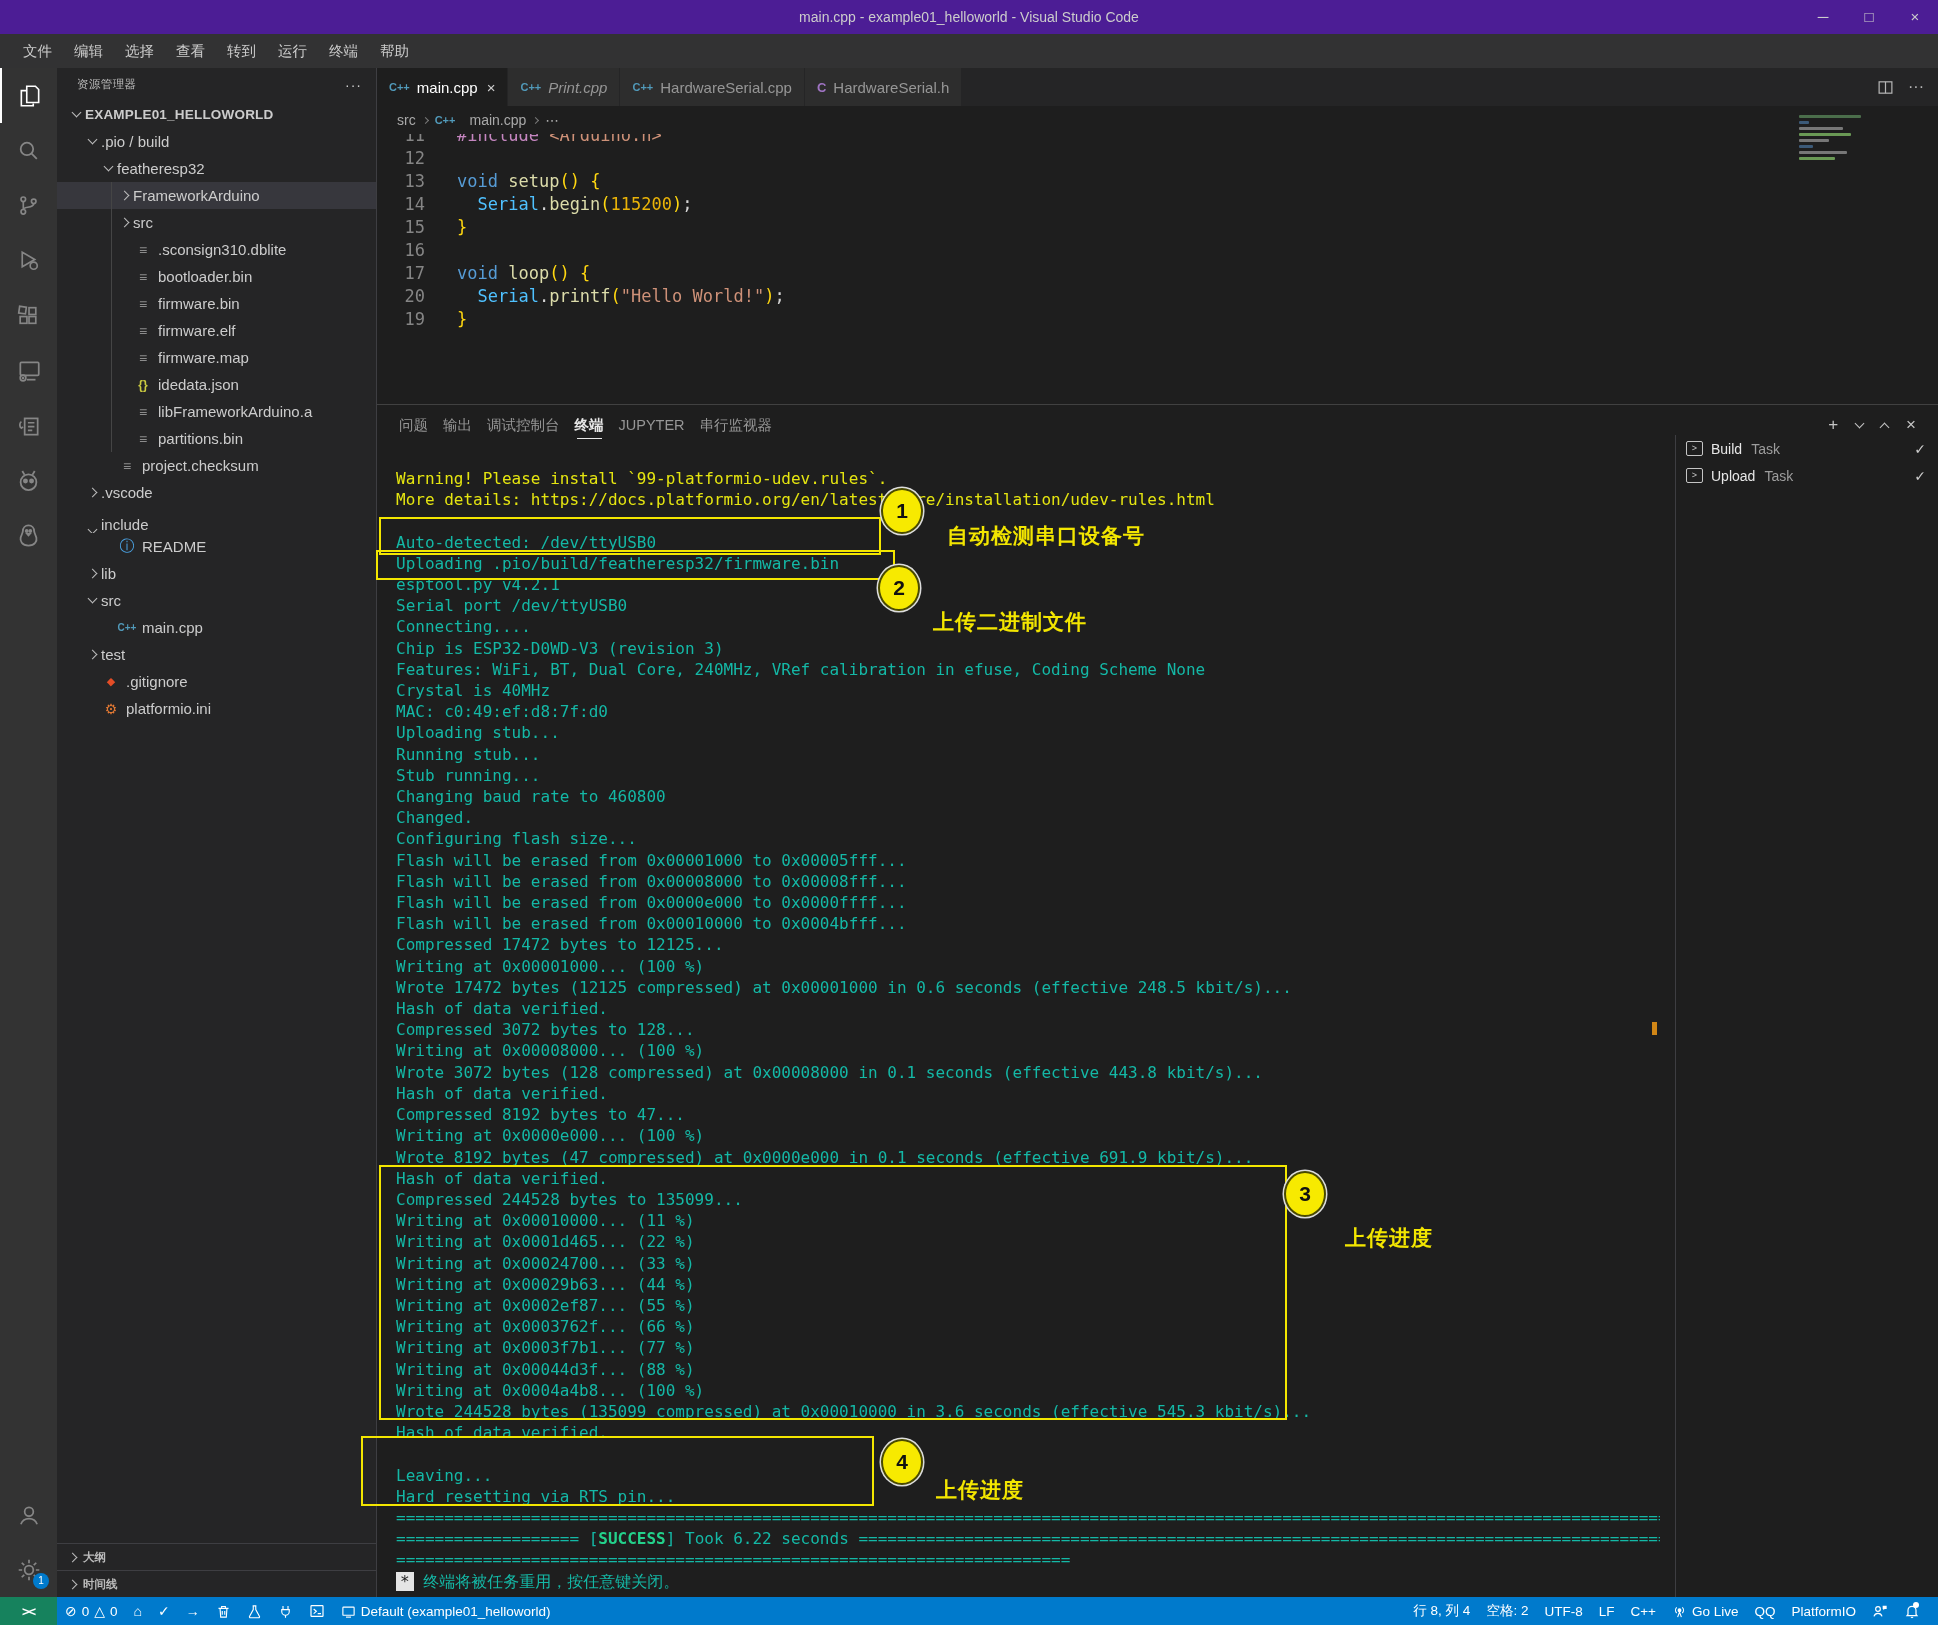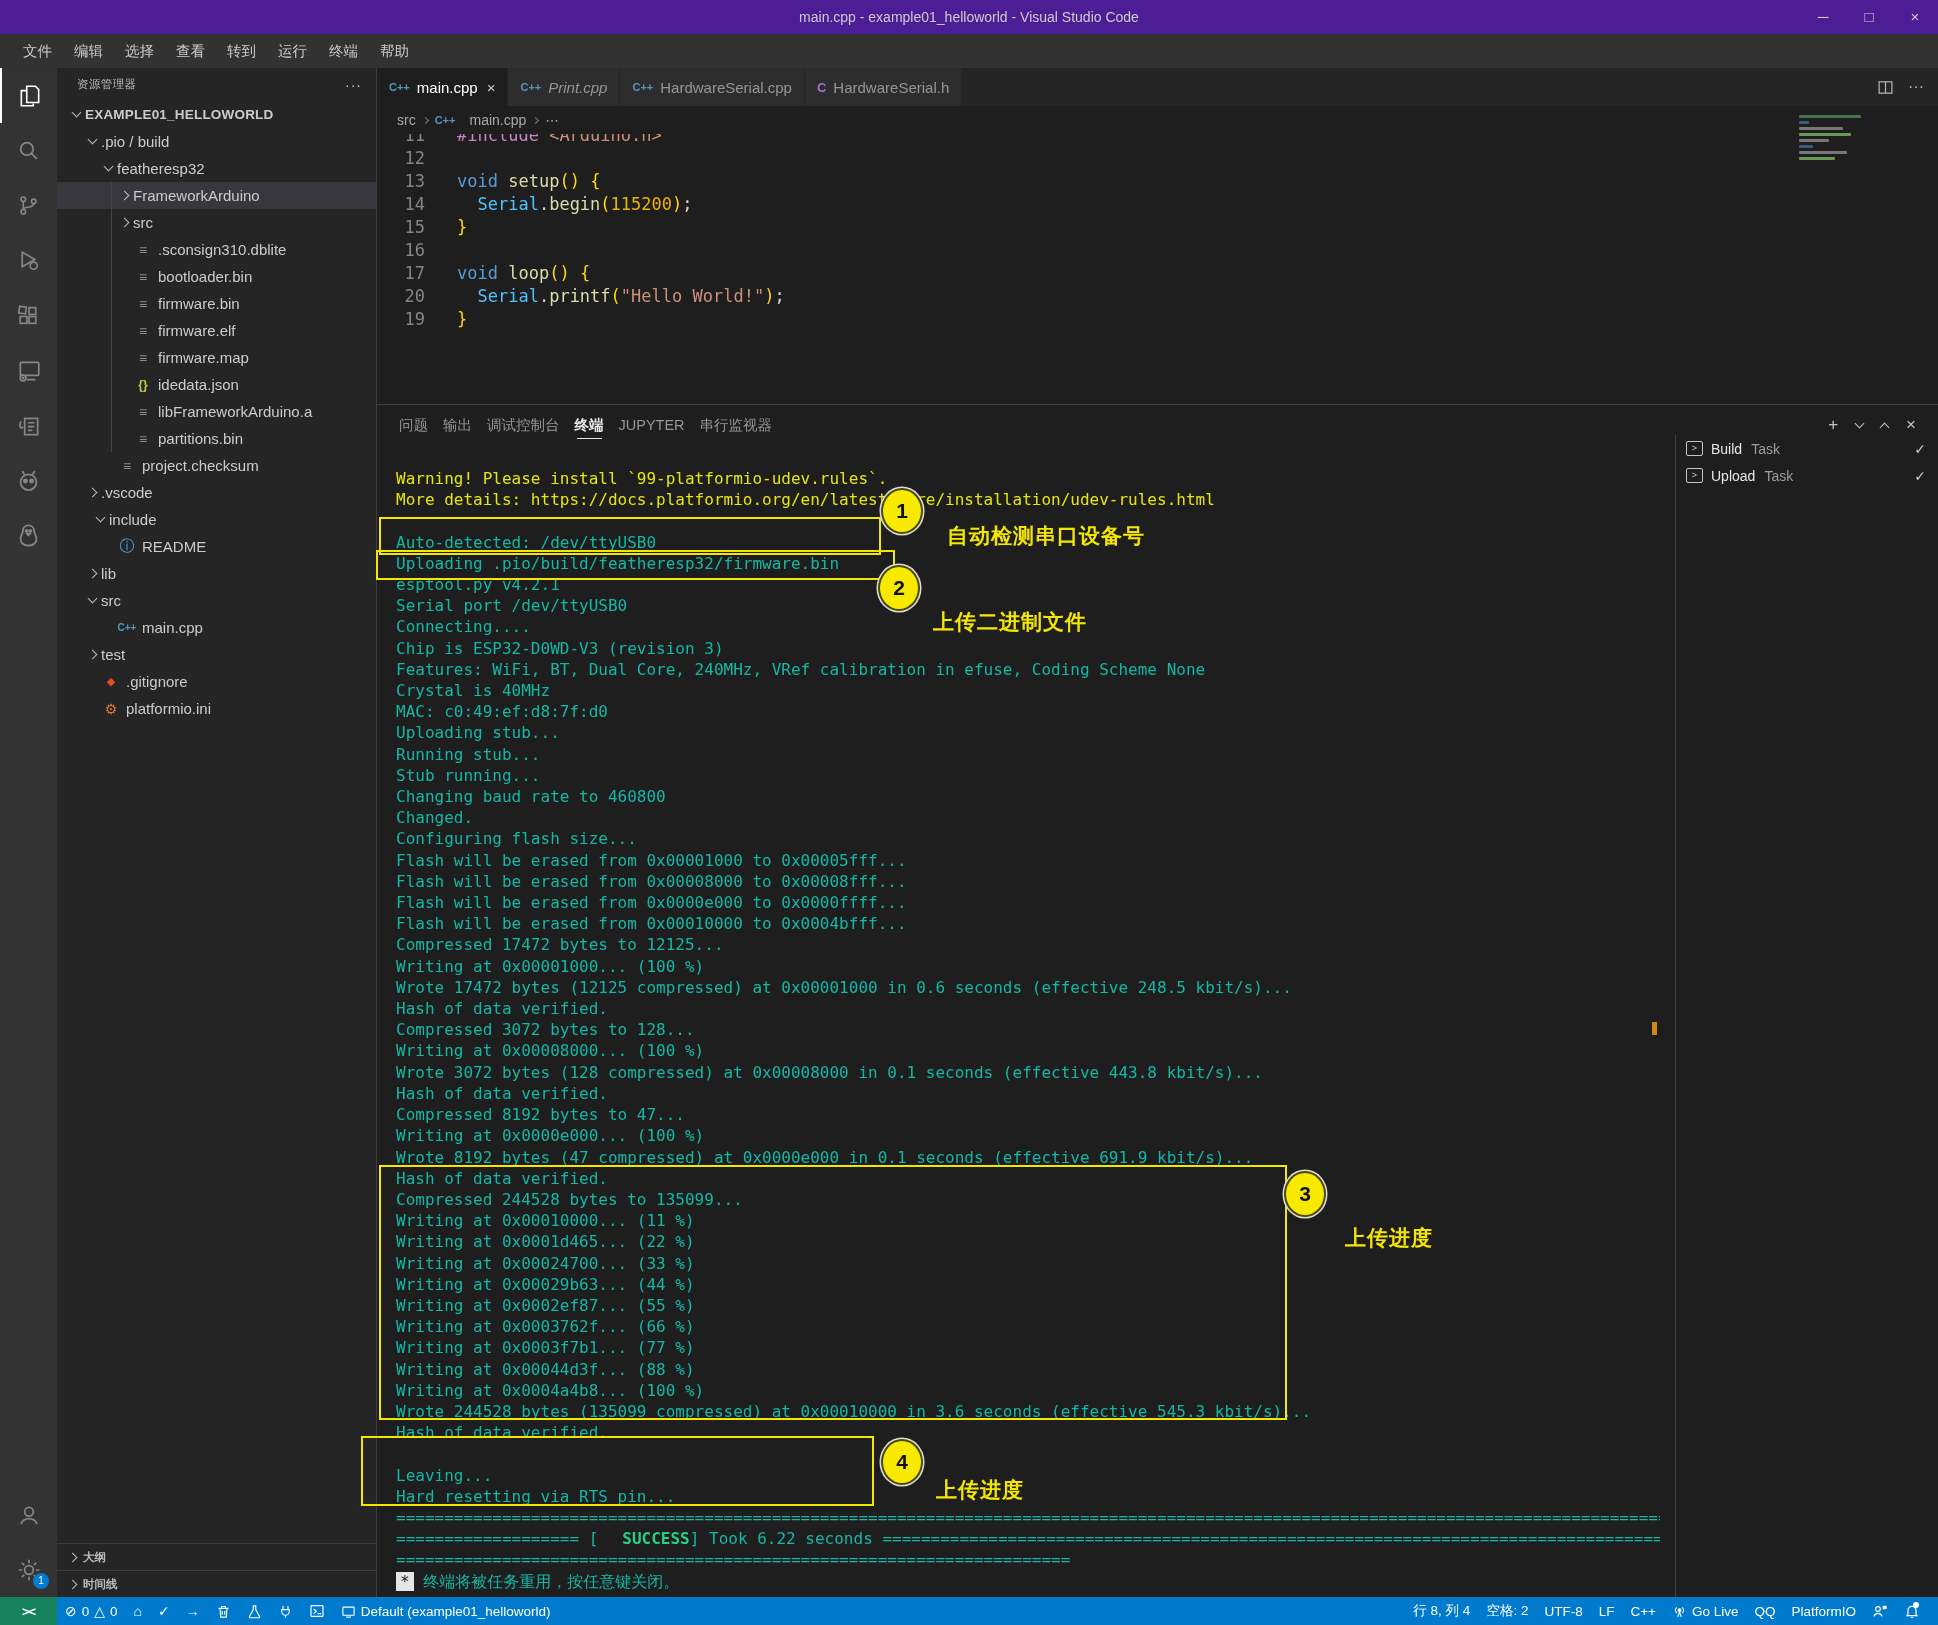--- a/index.html
+++ b/index.html
@@ -97,21 +97,21 @@
   .task-row { height:27px; display:flex; align-items:center; padding:0 12px 0 10px; font-size:14px; }
   .task-icon { width:17px; height:15px; border:1px solid #c5c5c5; border-radius:2px; font-size:9px; line-height:13px;
     text-align:center; color:#c5c5c5; margin-right:8px; flex:none; }
   .task-name { color:#e7e7e7; }
   .task-suffix { color:#9d9d9d; margin-left:9px; flex:1; }
   .task-check { color:#cccccc; font-size:14px; }
 
   
   #terminal { left:396px; top:468px; width:1264px; height:1125px; overflow:hidden;
     font-family:"DejaVu Sans Mono","Liberation Mono",monospace; font-size:16px; line-height:21.2px; white-space:pre; }
-  .t-w { color:#14b8a6; } .t-y { color:#e5e510; } .t-g { color:#23d18b; font-weight:bold;margin-left:24px; }
+  .t-w { color:#14b8a6; } .t-y { color:#e5e510; } .t-g { color:#23d18b; font-weight:bold; }
   .t-inv { background:#e5e5e5; color:#1e1e1e; padding:0 4px; }
   #term-scrollbar { left:1652px; top:1022px; width:5px; height:13px; background:#d18616; }
 
   
   #overlay { left:0; top:0; width:1938px; height:1625px; pointer-events:none; z-index:50; }
   .ann-box { position:absolute; border:2.5px solid #f3e600; }
   .ann-circle { position:absolute; width:42px; height:46px; border-radius:50%; background:#f7ea00;
     border:2px solid #4a4a00; box-shadow:0 0 0 1.5px #dddddd; display:flex; align-items:center; justify-content:center;
     color:#111; font-size:21px; font-weight:bold; }
   .ann-label { position:absolute; color:#f3e600; font-size:21px; font-weight:bold; letter-spacing:1px; }
@@ -334,21 +334,21 @@
         <span class="chev-slot"></span>
         <span class="fico file">≡</span>
         <span class="tlabel">project.checksum</span>
       </div>
       <div class="trow" style="padding-left: 26px;">
         <span class="chev-slot">
           <span class="chev right"></span>
         </span>
         <span class="tlabel">.vscode</span>
       </div>
-      <div class="trow" style="padding-left: 34px;">
+      <div class="trow" style="padding-left: 26px; align-items: flex-end;">
         <span class="chev-slot">
           <span class="chev down"></span>
         </span>
         <span class="tlabel">include</span>
       </div>
       <div class="trow" style="padding-left: 42px;">
         <span class="chev-slot"></span>
         <span class="fico info">ⓘ</span>
         <span class="tlabel">README</span>
       </div>

